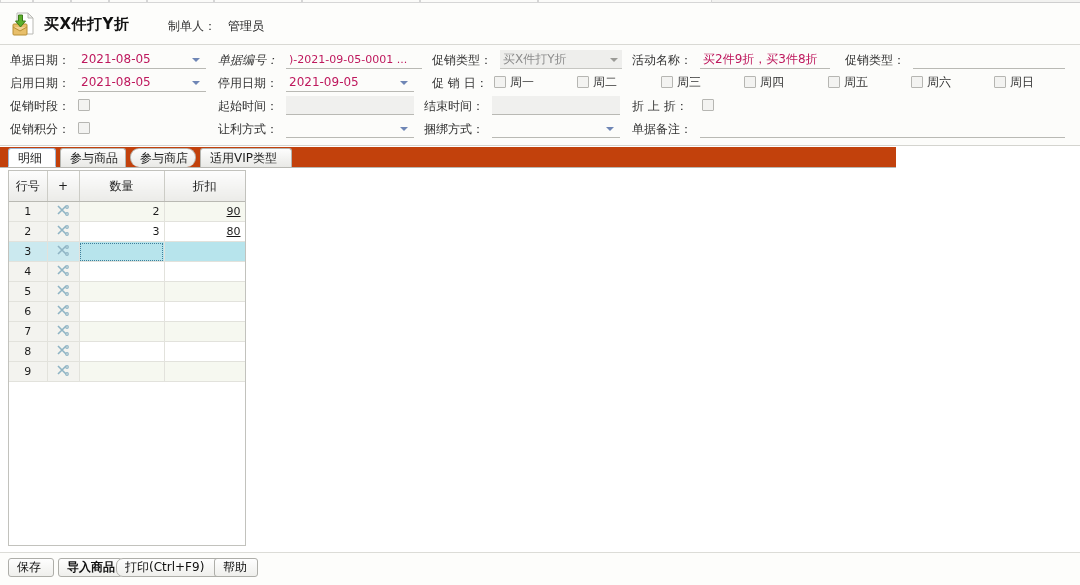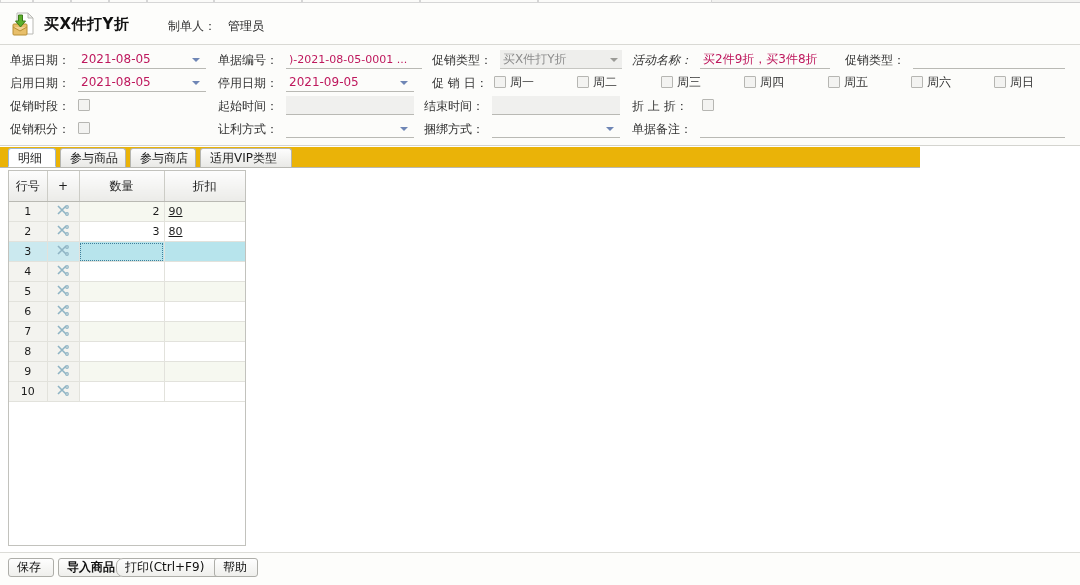--- a/index.html
+++ b/index.html
@@ -136,23 +136,22 @@
     color: #333;
     line-height: 13px;
     white-space: nowrap;
   }
 
   
   .tabstrip {
     position: absolute;
     top: 147px; left: 0;
     width: 896px; height: 20px;
-    background: #eab308;
+    background: #c2410c;
     border-bottom: 1px solid #b8b8b3;
-    padding-left: 24px;
   }
   .tab {
     position: absolute;
     top: 1px;
     height: 19px;
     line-height: 18px;
     padding: 0 9px;
     font-size: 12px;
     color: #1c1c1c;
     background: linear-gradient(#fdfdfd, #e9e9e6);
@@ -201,21 +200,21 @@
     border-bottom: 1px solid #e2e2dc;
     font-size: 11px;
     color: #1b1b1b;
     padding: 0 4px;
     overflow: hidden;
     white-space: nowrap;
   }
   td.c-no  { text-align: center; background: #f3f3ef; color: #111; }
   td.c-ico { text-align: center; background: #f3f3ef; }
   td.c-num { text-align: right; }
-  td.c-dis { text-align: left; text-decoration: underline; }
+  td.c-dis { text-align: right; text-decoration: underline; }
   tr.odd  td.c-num, tr.odd  td.c-dis { background: #f6f8f0; }
   tr.even td.c-num, tr.even td.c-dis { background: #ffffff; }
   tr.sel td { background: #b7e4ec !important; }
   tr.sel td.c-no { background: #cbe9ef !important; }
   tr.sel td.c-ico { background: #cbe9ef !important; }
   td.editing {
     outline: 1px dotted #3f7f9a;
     outline-offset: -2px;
     background: #ccecf2 !important;
   }
@@ -274,28 +273,28 @@
   <span class="maker-label">制单人：</span>
   <span class="maker-value">管理员</span>
 </div>
 
 <div class="form-panel">
 
   <span class="lbl" style="left:10px;top:5px;">单据日期：</span>
   <div class="uline" style="left:78px;top:5px;width:128px;">2021-08-05</div>
   <span class="caret" style="left:192px;top:13px;"></span>
 
-  <span class="lbl" style="left:218px;top:5px;">单据编号：</span>
-  <div class="uline" style="left:286px;top:5px;width:136px;font-size:11px;">)-2021-08-05-0001 ...</div>
+  <span class="lbl" style="left:218px;top:5px;font-style:italic;">单据编号：</span>
+  <div class="uline" style="left:286px;top:5px;width:136px;font-size:11px;">)-2021-09-05-0001 ...</div>
 
   <span class="lbl" style="left:432px;top:5px;">促销类型：</span>
   <div class="uline disabled" style="left:500px;top:5px;width:122px;">买X件打Y折</div>
   <span class="caret grey" style="left:610px;top:13px;"></span>
 
-  <span class="lbl" style="left:632px;top:5px;font-style:italic;">活动名称：</span>
+  <span class="lbl" style="left:632px;top:5px;">活动名称：</span>
   <div class="uline" style="left:700px;top:5px;width:130px;">买2件9折，买3件8折</div>
 
   <span class="lbl" style="left:845px;top:5px;">促销类型：</span>
   <div class="uline" style="left:913px;top:5px;width:152px;"></div>
 
   <span class="lbl" style="left:10px;top:28px;">启用日期：</span>
   <div class="uline" style="left:78px;top:28px;width:128px;">2021-08-05</div>
   <span class="caret" style="left:192px;top:36px;"></span>
 
   <span class="lbl" style="left:218px;top:28px;">停用日期：</span>
@@ -342,21 +341,21 @@
   <div class="uline" style="left:492px;top:74px;width:128px;"></div>
   <span class="caret" style="left:606px;top:82px;"></span>
 
   <span class="lbl" style="left:632px;top:74px;">单据备注：</span>
   <div class="uline" style="left:700px;top:74px;width:365px;"></div>
 </div>
 
 <div class="tabstrip">
   <div class="tab active" style="left:8px;width:48px;">明细</div>
   <div class="tab" style="left:60px;width:66px;">参与商品</div>
-  <div class="tab" style="left:130px;width:66px;">参与商店</div>
+  <div class="tab" style="left:130px;width:66px;border-radius:9px;">参与商店</div>
   <div class="tab" style="left:200px;width:92px;">适用VIP类型</div>
 </div>
 
 <div class="grid-panel">
   <table class="grid">
     <colgroup>
       <col style="width:38px">
         <col style="width:32px">
         <col style="width:85px">
         <col style="width:81px">
@@ -453,30 +452,20 @@
         <tr class="odd">
           <td class="c-no">9</td>
           <td class="c-ico"><span class="scissors"><svg width="12" height="11" viewBox="0 0 12 11">
                 <path d="M1 1 L9 9 M9 1 L1 9" stroke="#8fb4c4" stroke-width="1.6" fill="none"></path>
                 <circle cx="10" cy="2" r="1.3" fill="none" stroke="#8fb4c4" stroke-width="1.2"></circle>
                 <circle cx="10" cy="9" r="1.3" fill="none" stroke="#8fb4c4" stroke-width="1.2"></circle>
               </svg></span></td>
           <td class="c-num"></td>
           <td class="c-dis"></td>
         </tr>
-        <tr class="even">
-          <td class="c-no">10</td>
-          <td class="c-ico"><span class="scissors"><svg width="12" height="11" viewBox="0 0 12 11">
-                <path d="M1 1 L9 9 M9 1 L1 9" stroke="#8fb4c4" stroke-width="1.6" fill="none"></path>
-                <circle cx="10" cy="2" r="1.3" fill="none" stroke="#8fb4c4" stroke-width="1.2"></circle>
-                <circle cx="10" cy="9" r="1.3" fill="none" stroke="#8fb4c4" stroke-width="1.2"></circle>
-              </svg></span></td>
-          <td class="c-num"></td>
-          <td class="c-dis"></td>
-        </tr>
       </tbody>
   </table>
 </div>
 
 <div class="btnbar">
   <div class="btn" style="left:8px;width:46px;">保存</div>
   <div class="btn" style="left:58px;width:64px;font-weight:bold;">导入商品</div>
   <div class="btn" style="left:116px;width:108px;border-radius:7px;">打印(Ctrl+F9)</div>
   <div class="btn" style="left:214px;width:44px;">帮助</div>
 </div>

